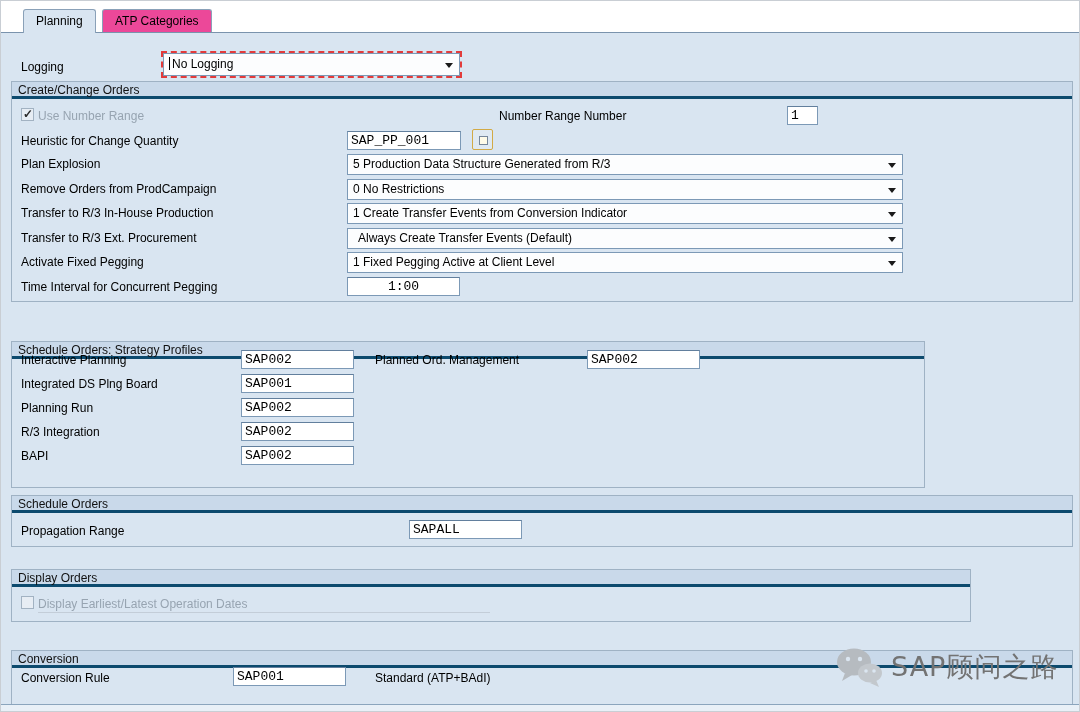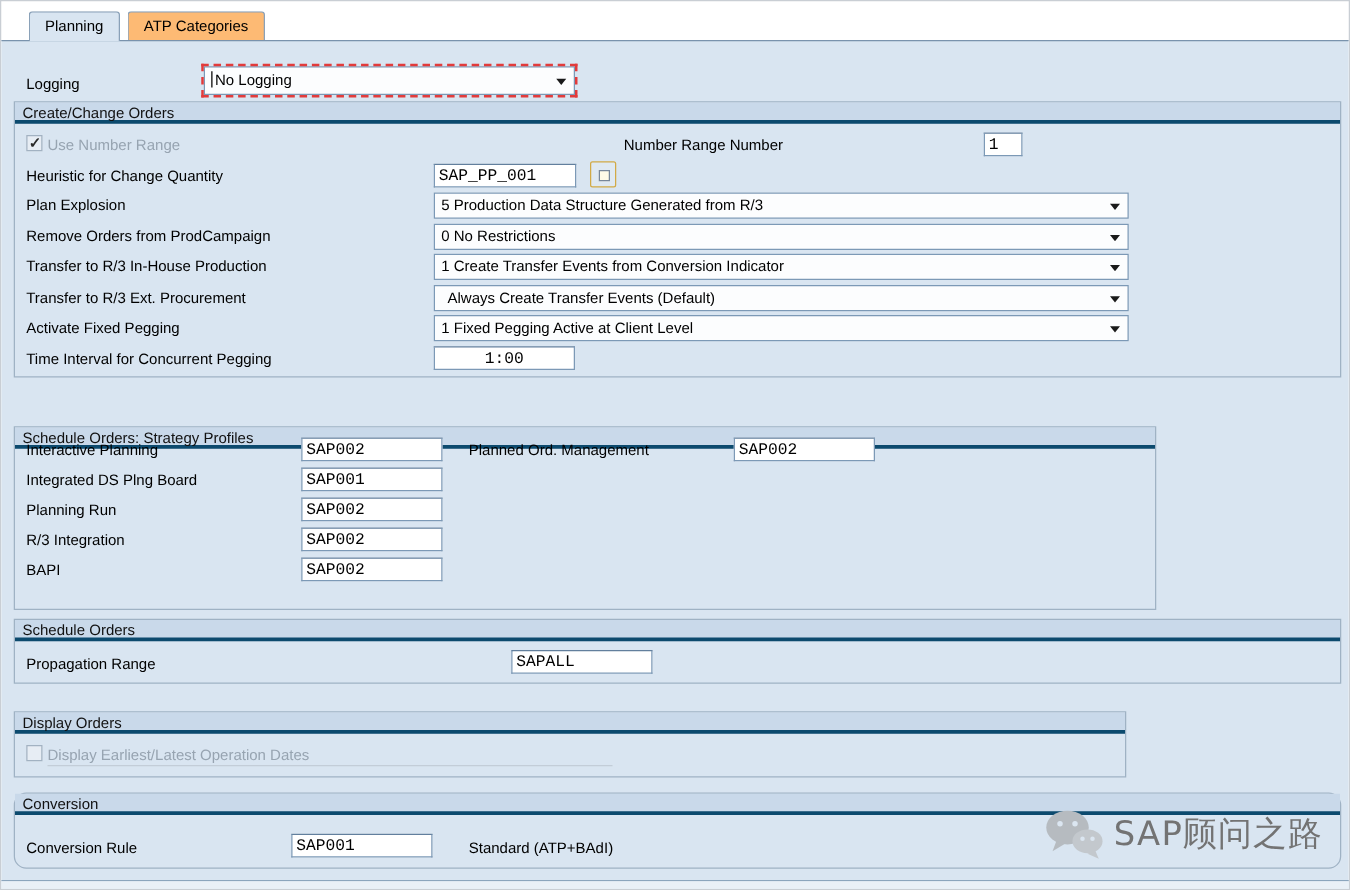--- a/index.html
+++ b/index.html
@@ -3,21 +3,21 @@
 <meta charset="utf-8">
 <style>
   *{box-sizing:border-box;}
   body{margin:0;background:#fff;}
   #screen{position:relative;width:1080px;height:712px;background:#fff;
     font-family:"Liberation Sans",sans-serif;overflow:hidden;border:1px solid #c9ced4;}
   .content{position:absolute;left:0;top:31px;right:0;bottom:0;background:#d9e5f1;border-top:1px solid #7a93ad;}
   .tab{position:absolute;top:8px;height:23px;border:1px solid #8aa1b8;border-bottom:none;
     border-radius:3px 3px 0 0;font-size:12px;text-align:center;line-height:22px;z-index:4;padding:0 12px;cursor:default;}
   .tab.active{background:#d9e5f1;height:24px;z-index:5;}
-  .tab.inactive{background:#fdba74;}
+  .tab.inactive{background:#ec4899;}
   .lbl{position:absolute;font-size:12px;color:#000;white-space:nowrap;z-index:2;}
   .lbl.dis{color:#97a4b1;}
   .grp{position:absolute;border:1px solid #9fb2c4;background:#d9e5f1;z-index:1;}
   .grp-title{position:absolute;left:0;top:0;right:0;height:17px;background:#c9d9ea;
     border-bottom:3px solid #0c4a6e;font-size:12px;line-height:17px;padding-left:6px;color:#111;}
   .inp{position:absolute;height:19px;background:#fff;border:1px solid #7c99b6;border-top-color:#627f9d;
     font-family:"Liberation Mono","DejaVu Sans Mono",monospace;font-size:13px;padding:0 3px;color:#000;z-index:2;}
   .inp.center{text-align:center;}
   .dd{position:absolute;height:21px;background:#fcfdfe;border:1px solid #7c99b6;font-size:12px;
     line-height:19px;padding:0 20px 0 5px;white-space:nowrap;overflow:hidden;z-index:2;color:#000;}
@@ -122,28 +122,28 @@
 
   <div class="lbl" style="left:20px;top:448px;">BAPI</div>
   <input class="inp" style="left: 240px; top: 445px; width: 113px;" value="SAP002">
 
   <div class="grp" style="left:10px;top:494px;width:1062px;height:52px;">
     <div class="grp-title">Schedule Orders</div>
   </div>
   <div class="lbl" style="left:20px;top:523px;">Propagation Range</div>
   <input class="inp" style="left: 408px; top: 519px; width: 113px;" value="SAPALL">
 
-  <div class="grp" style="left:10px;top:568px;width:890px;height:53px;">
+  <div class="grp" style="left:10px;top:568px;width:960px;height:53px;">
     <div class="grp-title">Display Orders</div>
   </div>
   <div class="cb dis" style="left:20px;top:595px;"></div>
   <div class="lbl dis" style="left:37px;top:596px;">Display Earliest/Latest Operation Dates</div>
   <div class="hr-line" style="left:37px;top:611px;width:452px;"></div>
 
-  <div class="grp" style="left:10px;top:633px;width:1062px;height:61px;border-radius:10px;">
+  <div class="grp" style="left:10px;top:649px;width:1062px;height:61px;">
     <div class="grp-title">Conversion</div>
   </div>
   <div class="lbl" style="left:20px;top:670px;">Conversion Rule</div>
   <input class="inp" style="left: 232px; top: 666px; width: 113px;" value="SAP001">
   <div class="lbl" style="left:374px;top:670px;">Standard (ATP+BAdI)</div>
 
   <div class="wm">
     <svg width="48" height="42" viewBox="0 0 48 42">
       <ellipse cx="19" cy="16" rx="17" ry="13.5" fill="#b6bbc0"></ellipse>
       <path d="M10 27 L7 35 L17 29 Z" fill="#b6bbc0"></path>

